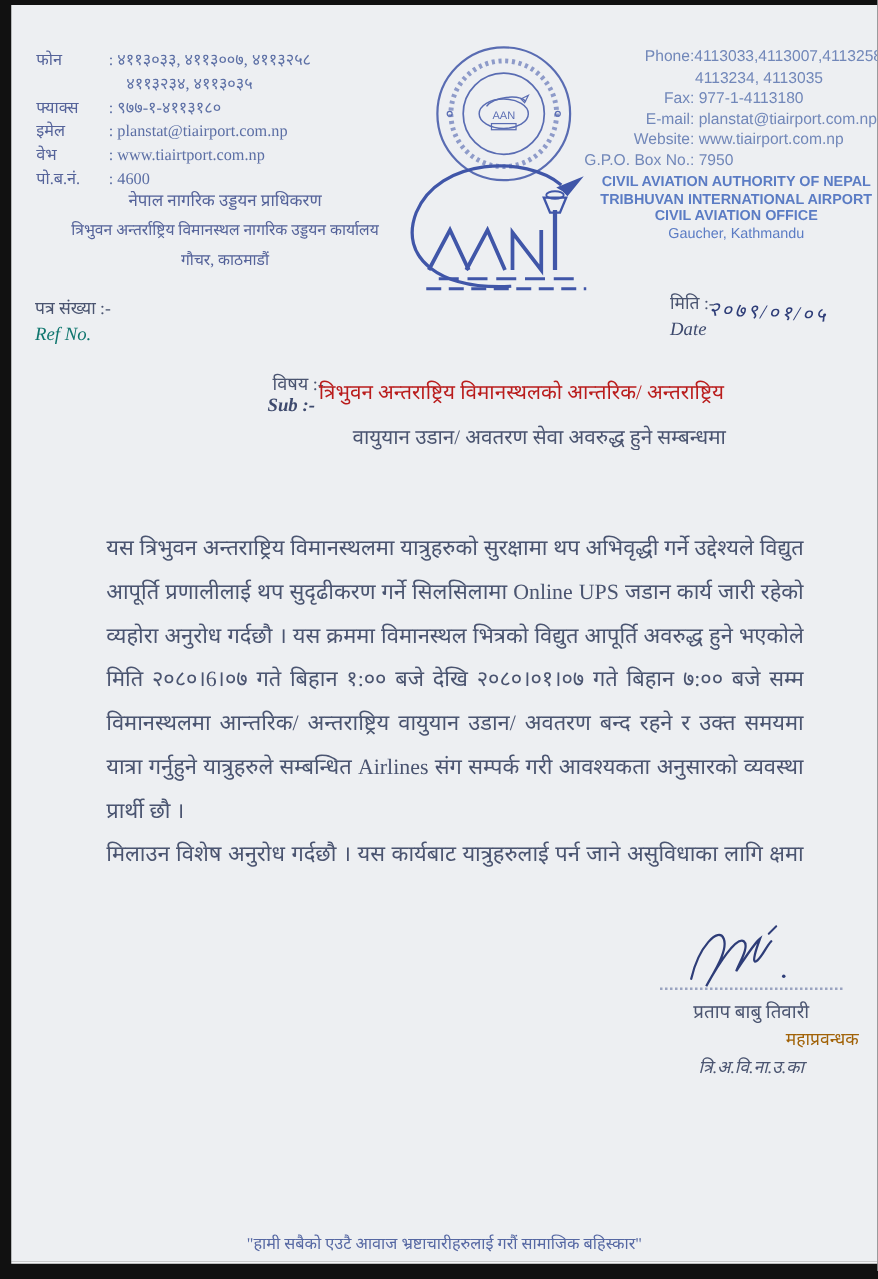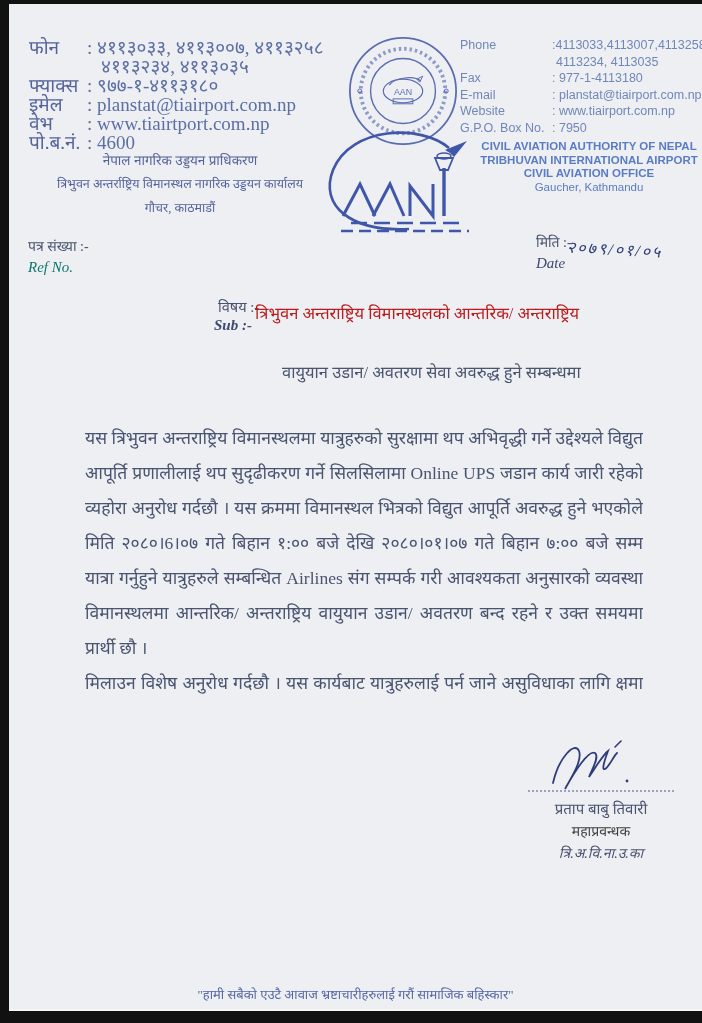--- a/index.html
+++ b/index.html
@@ -6,34 +6,34 @@
   html,body { width:702px; height:1023px; }
   body { font-family:"Liberation Serif", serif; background:#111111; position:relative; overflow:hidden; }
 
   .paper {
     position:absolute; left:9px; top:4px; right:0; bottom:14px;
     background:#edeff2; overflow:hidden;
   }
   .abs { position:absolute; }
 
   
-  .contact-left { left:20px; top:34px; width:300px; color:#55639a; font-size:19px; line-height:19px;font-family:Liberation Serif, serif; }
+  .contact-left { left:20px; top:34px; width:300px; color:#55639a; font-size:13px; line-height:19px;font-family:Liberation Serif, serif; }
   .contact-left .row { display:flex; white-space:nowrap; }
   .contact-left .lbl { width:58px; flex:none; }
   .contact-left .val { color:#5c6fa5; }
   .contact-left .row.cont .val { padding-left:14px; }
 
   .org-nepali { left:6px; top:147px; width:330px; text-align:center; color:#55639a; }
   .org-nepali .l1 { font-size:13.5px; margin-bottom:6px; }
   .org-nepali .l2 { font-size:12.5px; margin-bottom:7px; }
   .org-nepali .l3 { font-size:12.5px; }
 
   .contact-right { left:451px; top:33px; width:300px; color:#7187b9; font-size:12.5px; line-height:16.5px; font-family:"Liberation Sans", sans-serif; }
   .contact-right .row { display:flex; white-space:nowrap; }
-  .contact-right .lbl { width:92px; flex:none; }
+  .contact-right .lbl { width:92px; flex:none;text-align:right; }
   .contact-right .row.cont .val { padding-left:4px; }
 
   .org-english { left:446px; top:136px; width:268px; text-align:center; color:#5b7cc4;
     font-family:"Liberation Sans", sans-serif; font-weight:bold; font-size:11.5px; line-height:13.5px; white-space:nowrap; }
   .org-english .sub { font-weight:bold; }
   .org-english .city { font-weight:normal; }
 
   
   .stamp { left:335px; top:26px; width:118px; height:122px; opacity:.85; }
   .biglogo { left:308px; top:124px; width:156px; height:112px; }
@@ -43,32 +43,32 @@
   .refno .en { font-style:italic; font-size:15px; color:#0f766e; margin-top:4px; }
   .dateblk { left:527px; top:228px; color:#4a5470; font-size:14px; }
   .dateblk .en { font-style:italic; font-size:15px; color:#3e4a6e; margin-top:4px; }
   .date-hand { left:558px; top:234px; color:#2e3d78; font-size:16px; font-style:italic;
     transform:rotate(3deg); letter-spacing:2px; white-space:nowrap; }
 
   
   .sub-lbl-np { left:209px; top:292px; color:#4a5470; font-size:14.5px; }
   .sub-lbl-en { left:205px; top:313px; color:#3e4a6e; font-size:15px; font-style:italic; font-weight:bold; }
   .sub-l1 { left:246px; top:297px; width:440px; color:#b91c1c; font-size:16.5px; white-space:nowrap; overflow:hidden; }
-  .sub-l2 { left:273px; top:356px; width:400px; color:#4a5470; font-size:16.5px; white-space:nowrap; overflow:hidden; }
+  .sub-l2 { left:273px; top:333px; width:400px; color:#4a5470; font-size:16.5px; white-space:nowrap; overflow:hidden; }
 
   
   .body-par { left:76px; top:419px; width:558px; color:#4a5470; font-size:17.5px; }
   .body-par .ln { height:35px; line-height:30px; text-align:justify; text-align-last:justify; overflow:hidden; white-space:nowrap; }
   .body-par .ln.last { text-align-last:left; }
 
   
   .sig-scribble { left:536px; top:733px; width:92px; height:58px; }
   .sig-dots { left:519px; top:786px; width:146px; border-bottom:2px dotted #9aa3c0; }
   .sig-name  { left:506px; top:794px; width:172px; text-align:center; color:#4a5470; font-size:15px; }
-  .sig-title { left:506px; top:817px; width:172px; text-align:center; color:#404040; font-size:14px; }
+  .sig-title { left:506px; top:817px; width:172px; text-align:right; color:#a16207; font-size:14px; }
   .sig-office{ left:506px; top:839px; width:172px; text-align:center; color:#4a5470; font-size:14px;font-style:italic; }
 
   
   .footer-quote { left:0; right:0; top:981px; text-align:center; color:#5668a3; font-size:13px; }
 
   .edge-bottom-line { position:absolute; left:9px; right:0; bottom:12px; height:2px; background:#f5f6f8; }
 
   svg .ink { stroke:#4056a8; fill:none; }
 </style>
 </head>
@@ -182,22 +182,22 @@
   <div class="abs sub-lbl-np">विषय :-</div>
   <div class="abs sub-lbl-en">Sub :-</div>
   <div class="abs sub-l1">त्रिभुवन अन्तराष्ट्रिय विमानस्थलको आन्तरिक/ अन्तराष्ट्रिय</div>
   <div class="abs sub-l2">वायुयान उडान/ अवतरण सेवा अवरुद्ध हुने सम्बन्धमा</div>
 
   <div class="abs body-par">
     <div class="ln">यस त्रिभुवन अन्तराष्ट्रिय विमानस्थलमा यात्रुहरुको सुरक्षामा थप अभिवृद्धी गर्ने उद्देश्यले विद्युत</div>
     <div class="ln">आपूर्ति प्रणालीलाई थप सुदृढीकरण गर्ने सिलसिलामा Online UPS जडान कार्य जारी रहेको</div>
     <div class="ln">व्यहोरा अनुरोध गर्दछौ । यस क्रममा विमानस्थल भित्रको विद्युत आपूर्ति अवरुद्ध हुने भएकोले</div>
     <div class="ln">मिति २०८०।6।०७ गते बिहान १:०० बजे देखि २०८०।०१।०७ गते बिहान ७:०० बजे सम्म</div>
+    <div class="ln">विमानस्थलमा आन्तरिक/ अन्तराष्ट्रिय वायुयान उडान/ अवतरण बन्द रहने र उक्त समयमा</div>
     <div class="ln">यात्रा गर्नुहुने यात्रुहरुले सम्बन्धित Airlines संग सम्पर्क गरी आवश्यकता अनुसारको व्यवस्था</div>
-    <div class="ln">विमानस्थलमा आन्तरिक/ अन्तराष्ट्रिय वायुयान उडान/ अवतरण बन्द रहने र उक्त समयमा</div>
     <div class="ln last">प्रार्थी छौ ।</div>
     <div class="ln">मिलाउन विशेष अनुरोध गर्दछौ । यस कार्यबाट यात्रुहरुलाई पर्न जाने असुविधाका लागि क्षमा</div>
   </div>
 
   <svg class="abs sig-scribble" viewBox="0 0 92 58">
     <path d="M8,46 C14,20 30,4 34,14 C38,24 24,44 20,52 C30,34 44,12 50,16 C55,20 46,34 44,40 C52,28 58,18 63,14 C60,22 56,34 60,32 C64,30 68,20 72,16" stroke="#2e3d78" stroke-width="1.8" fill="none" stroke-linecap="round"></path>
     <path d="M70,10 l6,-6" stroke="#2e3d78" stroke-width="1.6" fill="none" stroke-linecap="round"></path>
     <circle cx="82" cy="44" r="1.4" fill="#2e3d78"></circle>
   </svg>
   <div class="abs sig-dots"></div>

